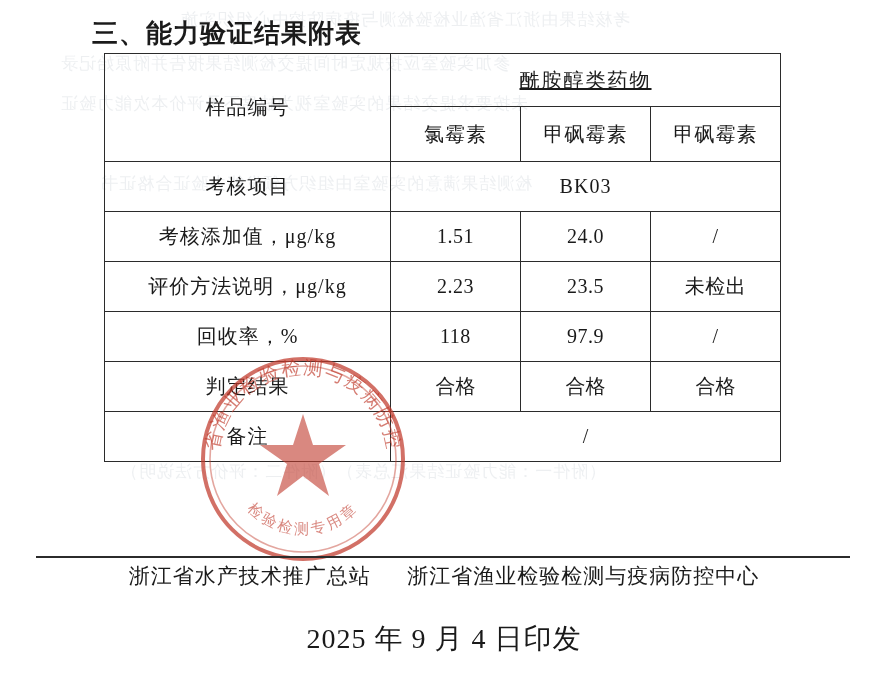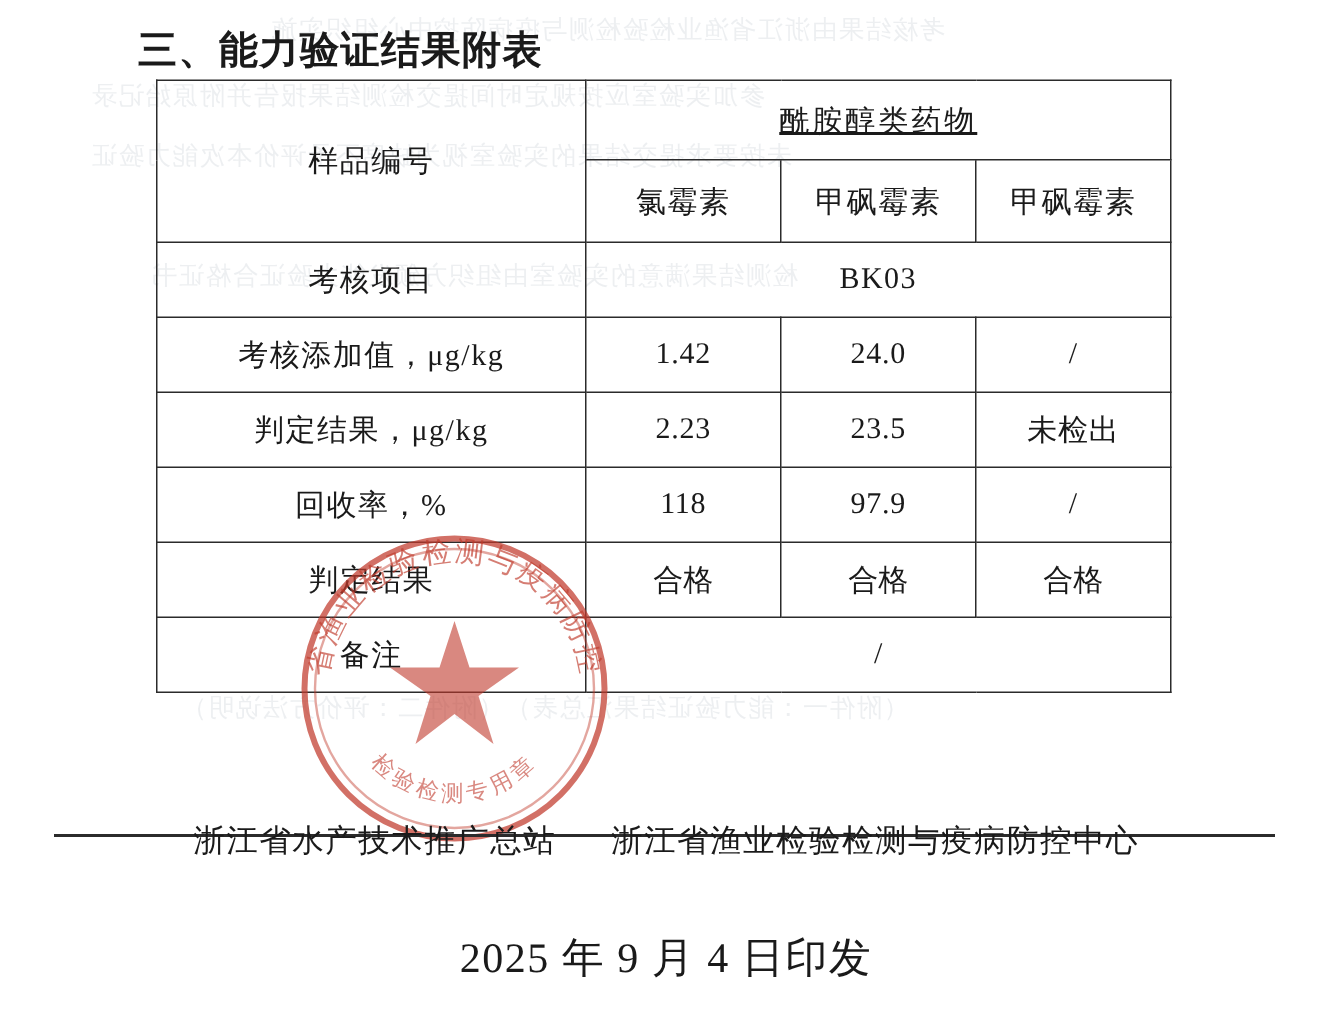--- a/index.html
+++ b/index.html
@@ -106,21 +106,21 @@
     position: absolute;
     left: 36px;
     top: 556px;
     width: 814px;
     height: 2px;
     background: #2b2b2b;
   }
   .footer-orgs {
     position: absolute;
     left: 0;
-    top: 546px;
+    top: 562px;
     width: 888px;
     text-align: center;
     font-size: 21px;
     letter-spacing: 1px;
   }
   .footer-orgs .gap { display: inline-block; width: 24px; }
   .footer-date {
     position: absolute;
     left: 0;
     top: 620px;
@@ -162,27 +162,27 @@
         <td class="h-item">甲砜霉素</td>
       </tr>
 
       <tr class="r-h">
         <td class="row-label">考核项目</td>
         <td colspan="3" class="sample-id">BK03</td>
       </tr>
 
       <tr class="r-h">
         <td class="row-label">考核添加值，μg/kg</td>
-        <td class="num">1.42</td>
+        <td class="num">1.51</td>
         <td class="num">24.0</td>
         <td class="num">/</td>
       </tr>
 
       <tr class="r-h">
-        <td class="row-label">判定结果，μg/kg</td>
+        <td class="row-label">评价方法说明，μg/kg</td>
         <td class="num">2.23</td>
         <td class="num">23.5</td>
         <td class="num">未检出</td>
       </tr>
 
       <tr class="r-h">
         <td class="row-label">回收率，%</td>
         <td class="num">118</td>
         <td class="num">97.9</td>
         <td class="num">/</td>

